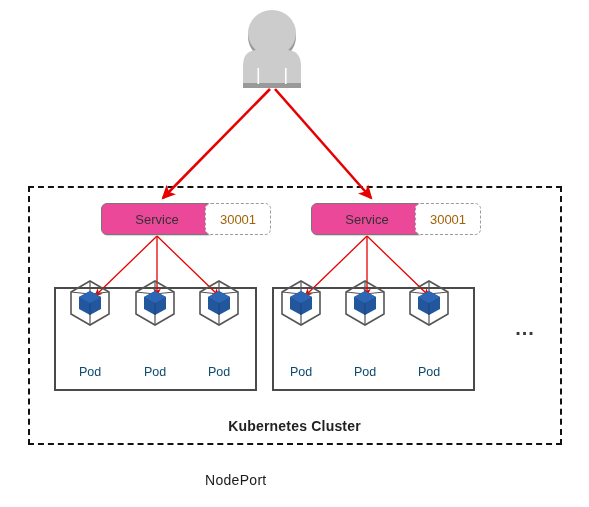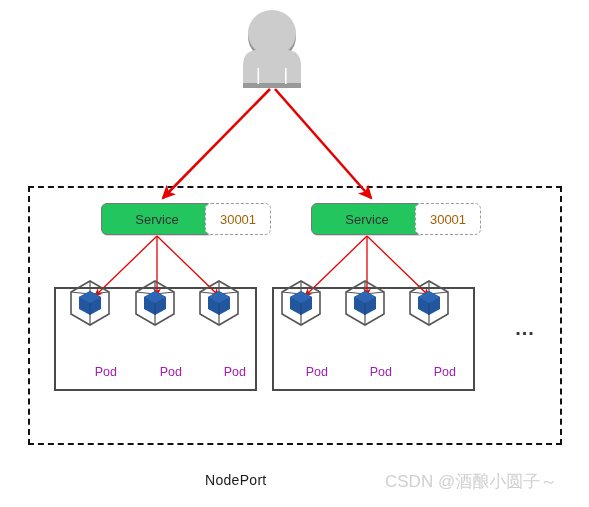--- a/index.html
+++ b/index.html
@@ -56,21 +56,21 @@
     letter-spacing: 0.2px;
   }
 
   
   .service-box {
     position: absolute;
     width: 112px;
     height: 32px;
     border: 1px solid #787878;
     border-radius: 6px;
-    background: #22c55e;
+    background: #ec4899;
     box-sizing: border-box;
     display: flex;
     align-items: center;
     justify-content: center;
     font-size: 13px;
     color: #333333;
     box-shadow: 1px 1px 1px rgba(0,0,0,0.16);
   }
   .port-box {
     position: absolute;
@@ -99,23 +99,23 @@
     background: #ffffff;
     box-sizing: border-box;
   }
   .node-1 { left: 54px; top: 287px; width: 203px; height: 104px; }
   .node-2 { left: 272px; top: 287px; width: 203px; height: 104px; }
 
   
   .pod-label {
     position: absolute;
     width: 54px;
-    text-align: right;
+    text-align: center;
     font-size: 12.5px;
-    color: #a21caf;
+    color: #0c4a6e;
     top: 365px;
   }
 
   
   .ellipsis {
     position: absolute;
     left: 495px;
     top: 318px;
     width: 60px;
     text-align: center;
@@ -144,20 +144,21 @@
     color: #d0d0d0;
     white-space: nowrap;
   }
 </style>
 </head>
 <body>
 
 <div id="stage">
 
   <div class="cluster-box"></div>
+  <div class="cluster-label">Kubernetes Cluster</div>
 
   <div class="node-box node-1"></div>
   <div class="node-box node-2"></div>
 
   <div class="service-box svc-1">Service</div>
   <div class="port-box port-1">30001</div>
 
   <div class="service-box svc-2">Service</div>
   <div class="port-box port-2">30001</div>
 
@@ -165,21 +166,20 @@
   <div class="pod-label" style="left:128px;">Pod</div>
   <div class="pod-label" style="left:192px;">Pod</div>
 
   <div class="pod-label" style="left:274px;">Pod</div>
   <div class="pod-label" style="left:338px;">Pod</div>
   <div class="pod-label" style="left:402px;">Pod</div>
 
   <div class="ellipsis">...</div>
 
   <div class="footer-title">NodePort</div>
-  <div class="watermark">CSDN @酒酿小圆子～</div>
 
   <svg id="vector-layer" viewBox="0 0 589 507" xmlns="http://www.w3.org/2000/svg">
     <defs>
       <marker id="arrow-thick" markerWidth="6" markerHeight="6" refX="4.6" refY="3" orient="auto" markerUnits="strokeWidth">
         <path d="M0,0.4 L5.4,3 L0,5.6 L1.3,3 Z" fill="#e60000"></path>
       </marker>
       <marker id="arrow-thin" markerWidth="7" markerHeight="7" refX="5.6" refY="3.5" orient="auto" markerUnits="strokeWidth">
         <path d="M0,0.6 L6.4,3.5 L0,6.4 L1.6,3.5 Z" fill="#e60000"></path>
       </marker>
     </defs>

